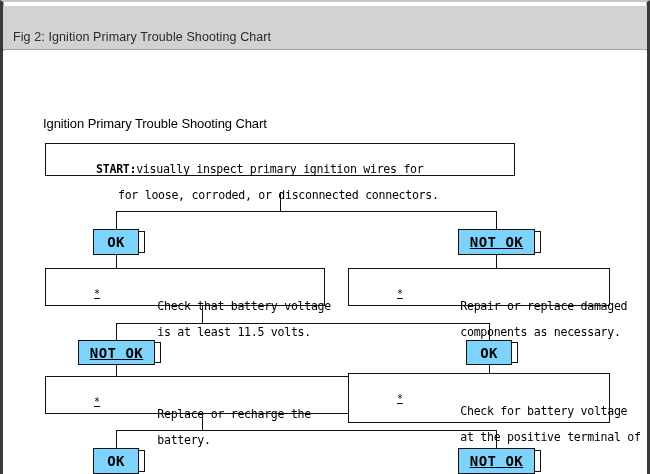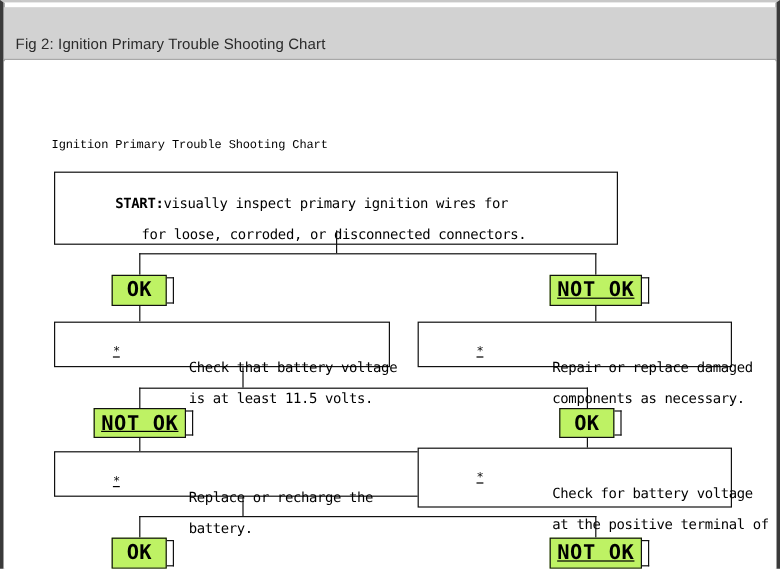--- a/index.html
+++ b/index.html
@@ -61,22 +61,22 @@
     width: 644px;
     height: 425px;
     background: #ffffff;
     overflow: hidden;
   }
 
   #chart-title {
     position: absolute;
     left: 40px;
     top: 65px;
-    font-family: Liberation Mono, monospace;
-    font-size: 10px;
+    font-family: Liberation Sans, sans-serif;
+    font-size: 13px;
     color: #000;
     white-space: nowrap;
     letter-spacing: -0.1px;
   }
 
   
   .pbox {
     position: absolute;
     box-sizing: border-box;
     background: #ffffff;
@@ -122,24 +122,24 @@
   }
   .proc-lines {
     display: inline-block;
     vertical-align: top;
   }
 
   
   .chip {
     position: absolute;
     box-sizing: border-box;
-    background: #bef264;
+    background: #7dd3fc;
     border: 1.7px solid #111;
     font-family: "DejaVu Sans Mono", monospace;
-    font-size: 17px;
+    font-size: 14px;
     font-weight: bold;
     color: #000;
     display: flex;
     align-items: center;
     justify-content: center;
     white-space: nowrap;
     letter-spacing: 0.2px;
   }
   .chip.notok span {
     text-decoration: underline;
@@ -178,21 +178,21 @@
   <div id="frame-inner"></div>
 
   <div id="caption-bar">
     <div id="caption-text">Fig 2: Ignition Primary Trouble Shooting Chart</div>
   </div>
 
   <div id="canvas">
 
     <div id="chart-title">Ignition Primary Trouble Shooting Chart</div>
 
-    <div class="pbox startbox" style="left:42px; top:92px; width:470px; height:61px;">
+    <div class="pbox startbox" style="left:42px; top:92px; width:470px; height:33px;">
       <span class="lbl">START:</span><span>visually inspect primary ignition wires for</span>
       <div style="padding-left:62px;">for loose, corroded, or disconnected connectors.</div>
     </div>
 
     <div class="vline" style="left:277px; top:141px; height:19px;"></div>
     <div class="hline" style="left:113px; top:160px; width:381px;"></div>
     <div class="vline" style="left:113px; top:160px; height:18px;"></div>
     <div class="vline" style="left:493px; top:160px; height:18px;"></div>
 
     <div class="chip" style="left:90px; top:178px; width:46px; height:26px;">

